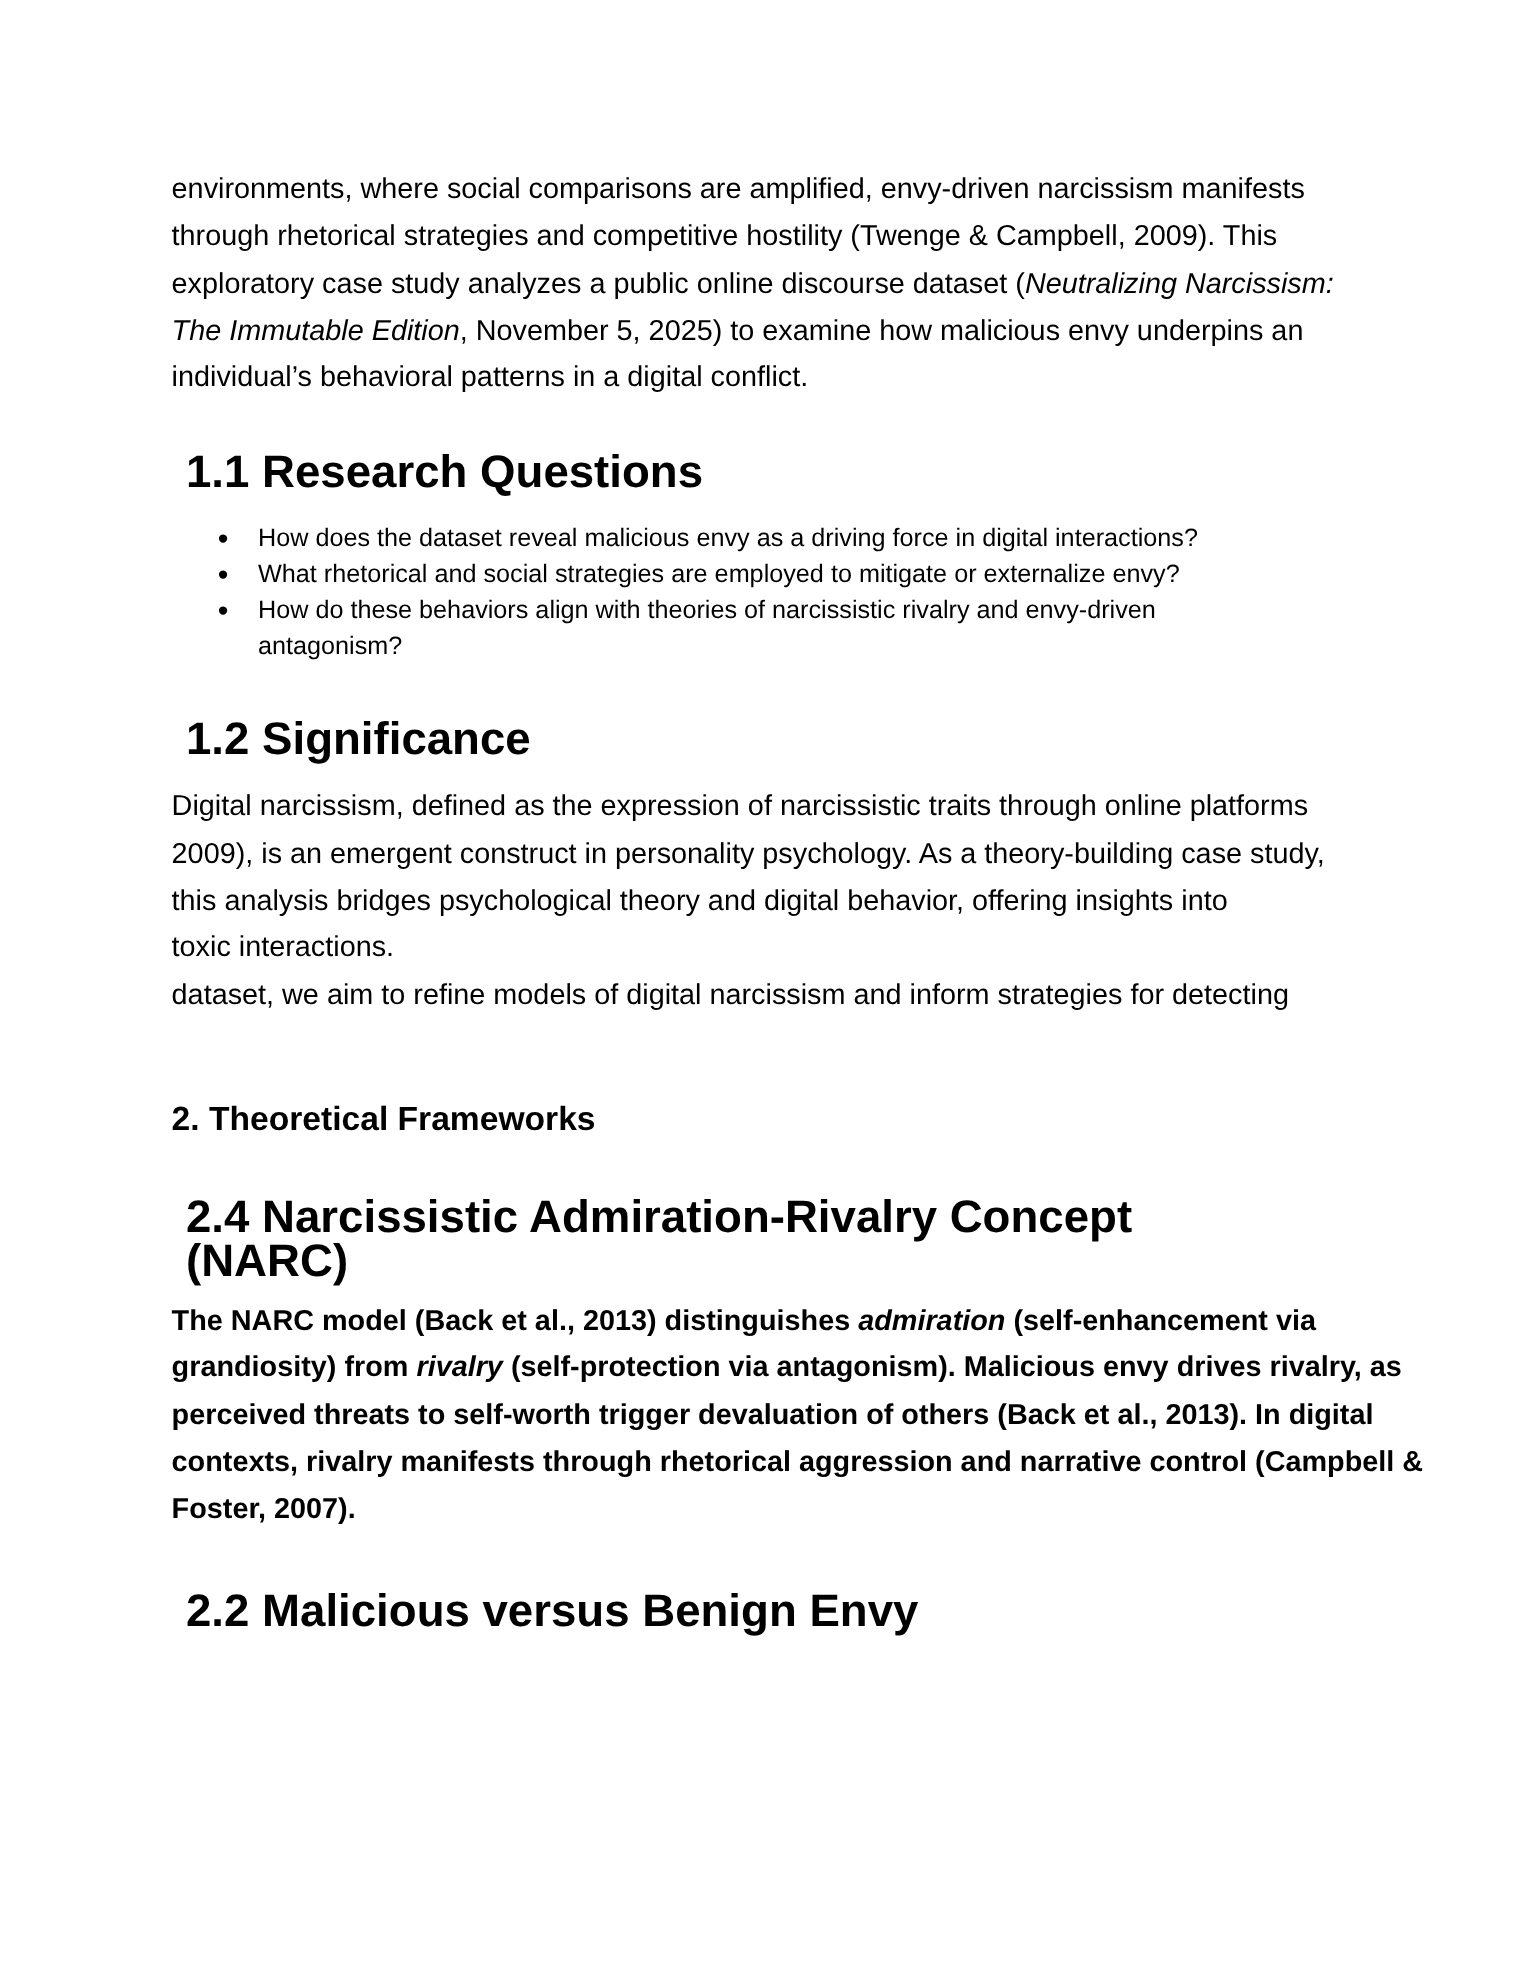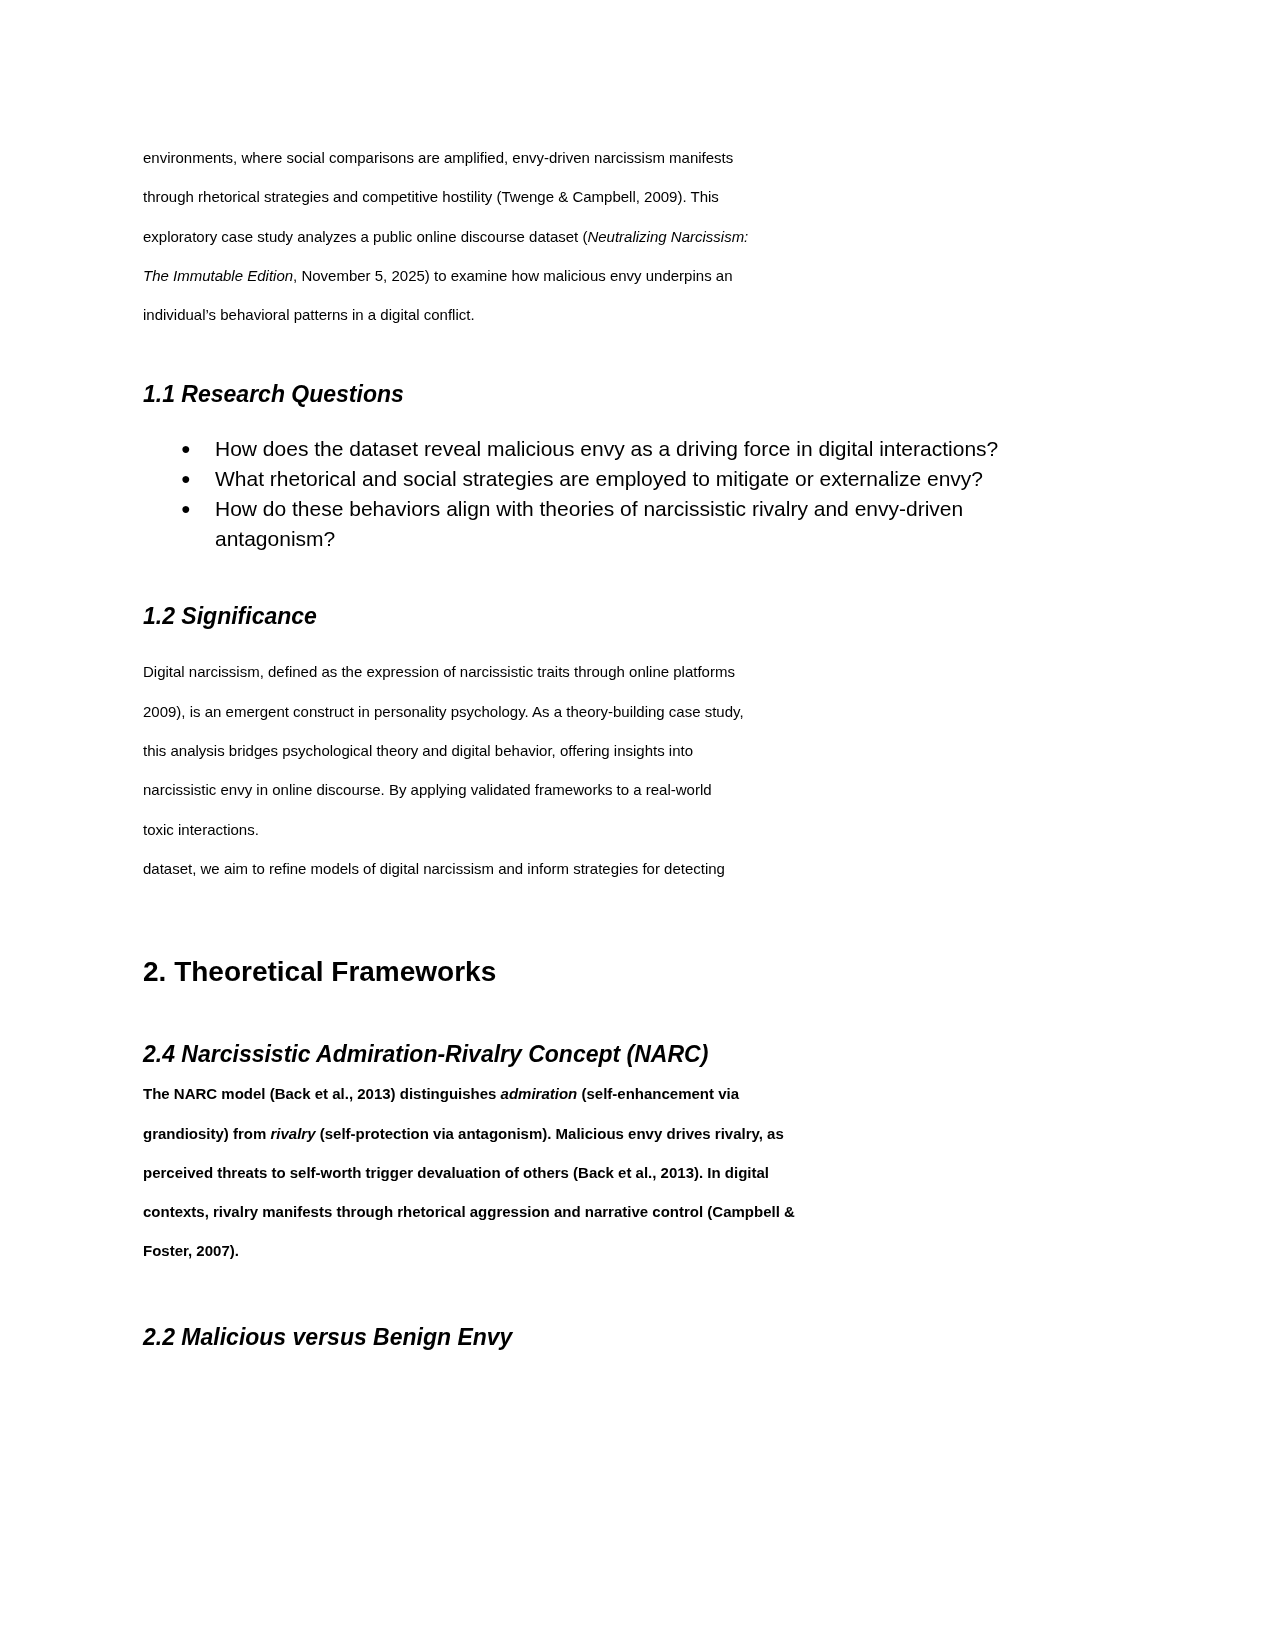--- a/index.html
+++ b/index.html
@@ -2,26 +2,26 @@
 <html><head>
   <meta charset="utf-8">
   <style>
     html, body { margin: 0; padding: 0; background: #ffffff; }
     body {
       width: 1275px; height: 1650px; position: relative; overflow: hidden;
       font-family: "Liberation Sans", sans-serif; color: #000000;
     }
     .page { position: absolute; left: 143px; top: 138px; width: 940px; }
     .para {
-      font-size: 15px; line-height: 39.3px; margin: 0;
+      font-size: 24px; line-height: 39.3px; margin: 0;
       white-space: nowrap;
     }
     .para .line { display: block; }
     .h2 {
-      font-size: 23px; font-weight: bold; margin: 0; line-height: 36px; font-style: italic;
+      font-size: 38px; font-weight: bold; margin: 12px; line-height: 36px;
     }
     .h1 {
       font-size: 28px; font-weight: bold; margin: 0; line-height: 44px;
     }
     ul.rq { list-style: none; margin: 0; padding: 0; }
     ul.rq li {
       position: relative; padding-left: 72px; font-size: 21px; line-height: 30px;
     }
     ul.rq li .bullet {
       position: absolute; left: 38px; top: 0; font-size: 16px;
@@ -48,21 +48,20 @@
     <li><span class="bullet">●</span><span>What rhetorical and social strategies are employed to mitigate or externalize envy?</span></li>
     <li><span class="bullet">●</span><span>How do these behaviors align with theories of narcissistic rivalry and envy-driven</span><br><span>antagonism?</span></li>
   </ul>
 
   <h2 class="h2" style="margin-top:44px;">1.2 Significance</h2>
 
   <p class="para" style="margin-top:18px;">
     <span class="line">Digital narcissism, defined as the expression of narcissistic traits through online platforms</span>
     <span class="line">2009), is an emergent construct in personality psychology. As a theory-building case study,</span>
     <span class="line">this analysis bridges psychological theory and digital behavior, offering insights into</span>
-    <span class="line">narcissistic envy in online discourse. By applying validated frameworks to a real-world</span>
     <span class="line">toxic interactions.</span>
     <span class="line">dataset, we aim to refine models of digital narcissism and inform strategies for detecting</span>
   </p>
 
   <h1 class="h1" style="margin-top:62px;">2. Theoretical Frameworks</h1>
 
   <h2 class="h2" style="margin-top:42px;">2.4 Narcissistic Admiration-Rivalry Concept (NARC)</h2>
 
   <p class="para" style="margin-top:2px;font-weight:bold;">
     <span class="line"><span>The NARC model (Back et al., 2013) distinguishes </span><em>admiration</em><span> (self-enhancement via</span></span>

